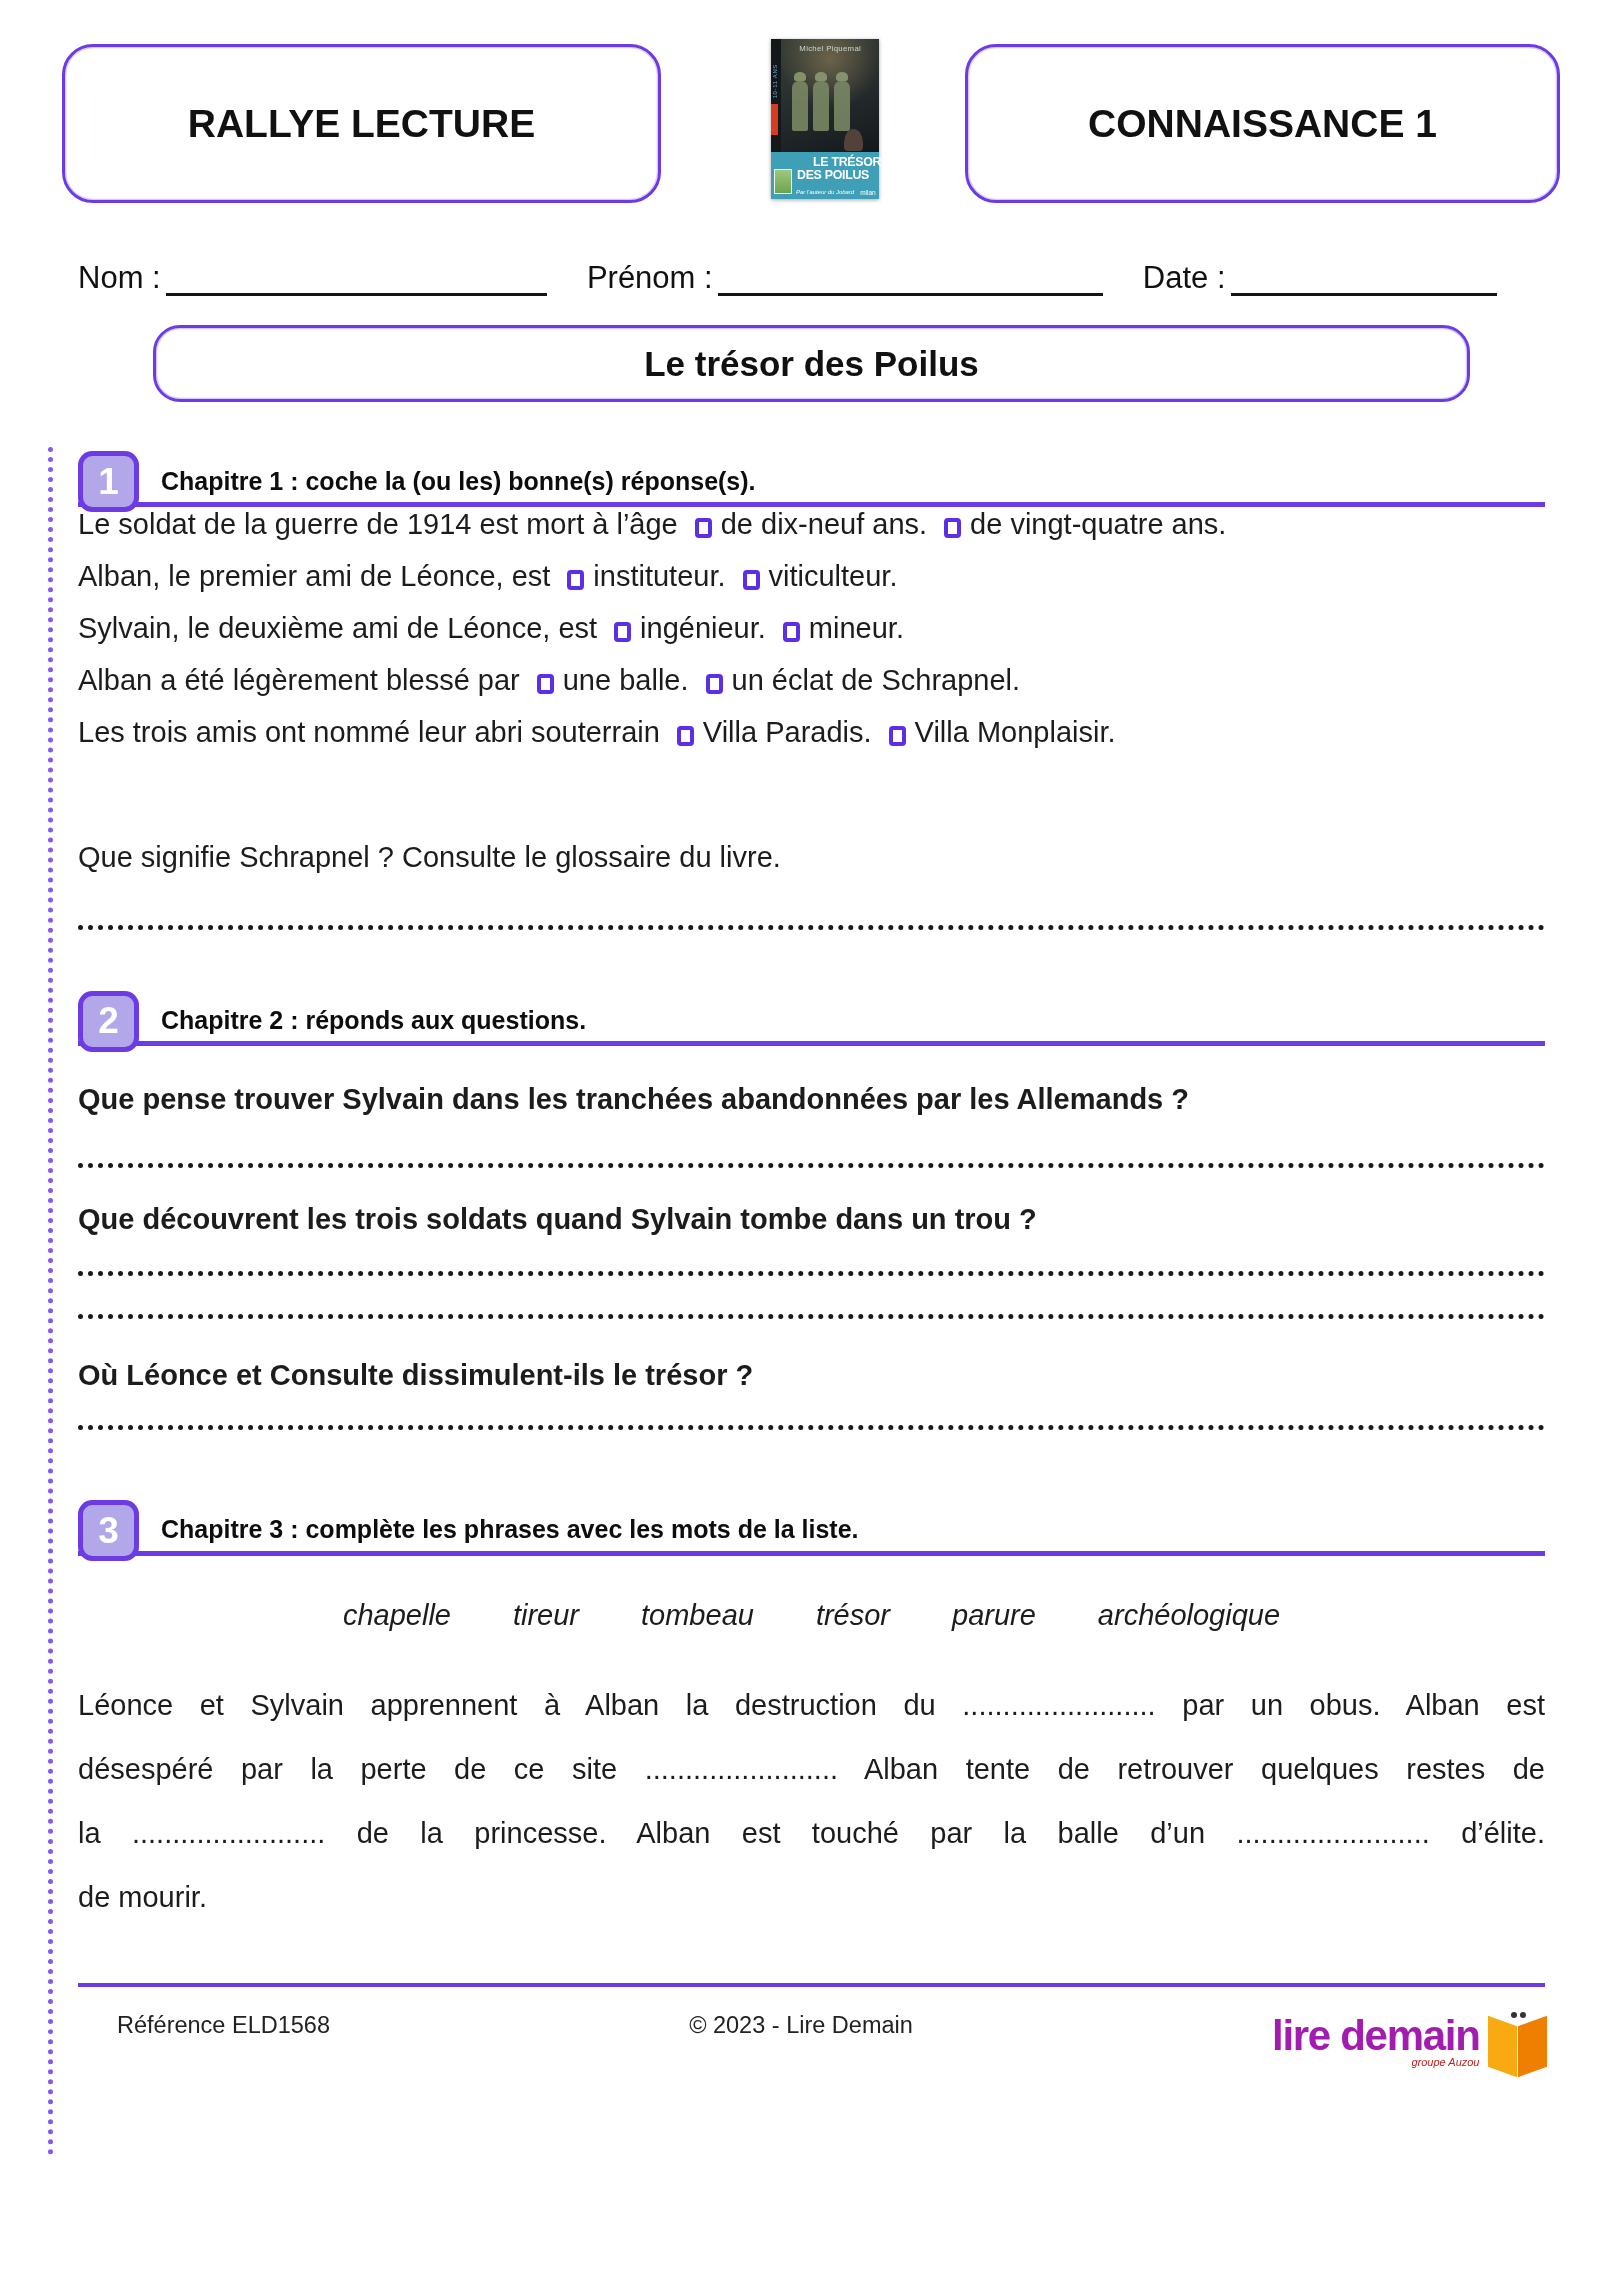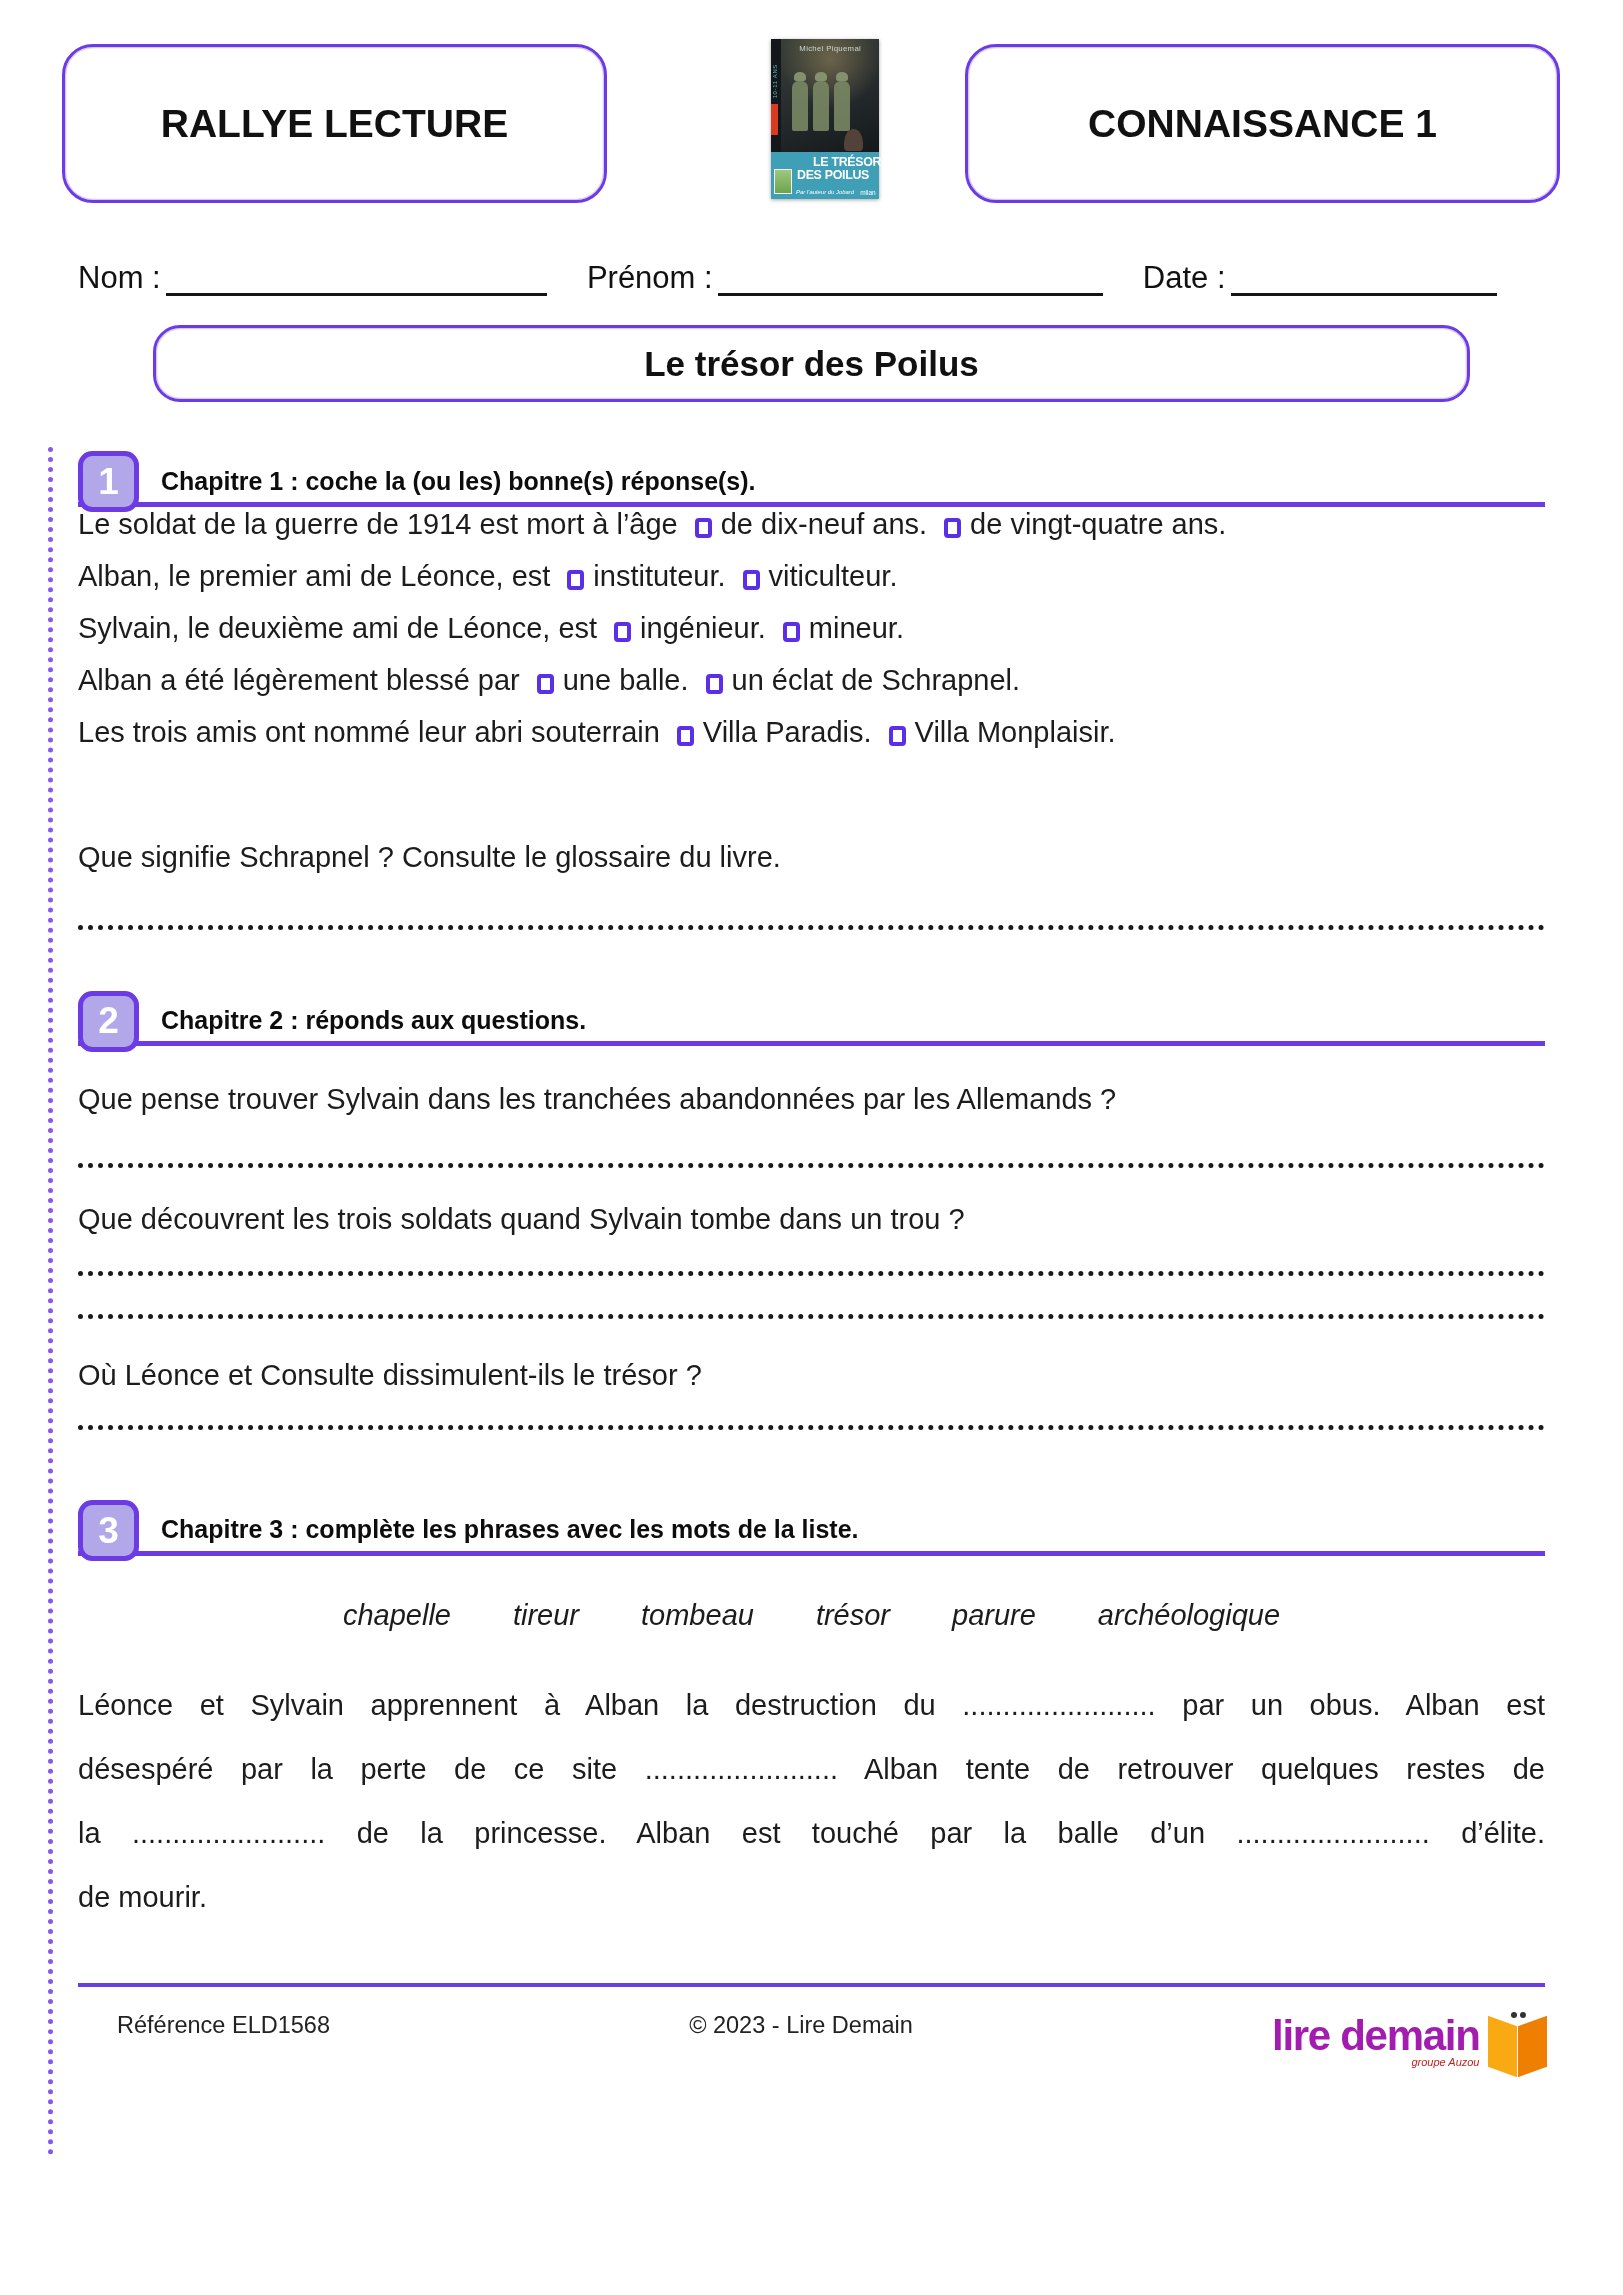--- a/index.html
+++ b/index.html
@@ -24,21 +24,21 @@
   }
   
   .header{position:relative;height:205px;}
   .hbox{
     position:absolute;top:44px;height:159px;
     border:3.9px solid var(--purple);border-radius:31px;
     display:flex;align-items:center;justify-content:center;
     box-shadow:0 0 0 1.3px #d9c9ff inset;
     background:#fff;
   }
-  .hbox-left{left:62px;width:545px;}
+  .hbox-left{left:62px;width:599px;}
   .hbox-right{left:965px;width:595px;}
   .hbox span{font-size:39px;font-weight:bold;letter-spacing:0px;color:#111;}
   
   .cover{
     position:absolute;left:771px;top:39px;width:108px;height:160px;
     background:#20262b;box-shadow:0 1.3px 3.9px rgba(0,0,0,.35);
   }
   .cover-art{
     position:absolute;left:0;right:0;top:0;bottom:47px;
     background:
@@ -112,21 +112,21 @@
   .badge span{color:#fff;font-size:37px;font-weight:bold;}
   .section-title{margin-left:22px;margin-bottom:6.5px;font-weight:bold;font-size:25px;color:#0d0d0d;white-space:nowrap;}
   
   .qline{font-size:29px;line-height:34px;margin-bottom:18px;white-space:nowrap;}
   .qline:first-of-type{margin-top:34px;}
   .cb{
     display:inline-block;width:17px;height:19.6px;
     border:4.6px solid #5b2fe8;border-radius:3.9px;background:#fff;
     vertical-align:-3.9px;margin-left:17px;margin-right:9px;
   }
-  .qtext{font-size:29px;line-height:34px;white-space:nowrap;}
+  .qtext{font-size:29px;line-height:34px;white-space:nowrap;font-weight:bold;}
   .dotline{height:5.2px;border-bottom:5.2px dotted #191919;}
   
   .wordlist{display:flex;justify-content:center;gap:62px;margin-top:43px;font-size:29px;font-style:italic;}
   .para{font-size:29px;line-height:35px;margin-bottom:29px;text-align:justify;text-align-last:justify;}
   .para.last{text-align:left;text-align-last:left;margin-bottom:0;}
   .para-wrap{margin-top:56px;}
   
   .side-dots{
     position:absolute;left:48px;top:447px;height:1709px;width:0;
     border-left:5.2px dotted var(--purple-dots);

